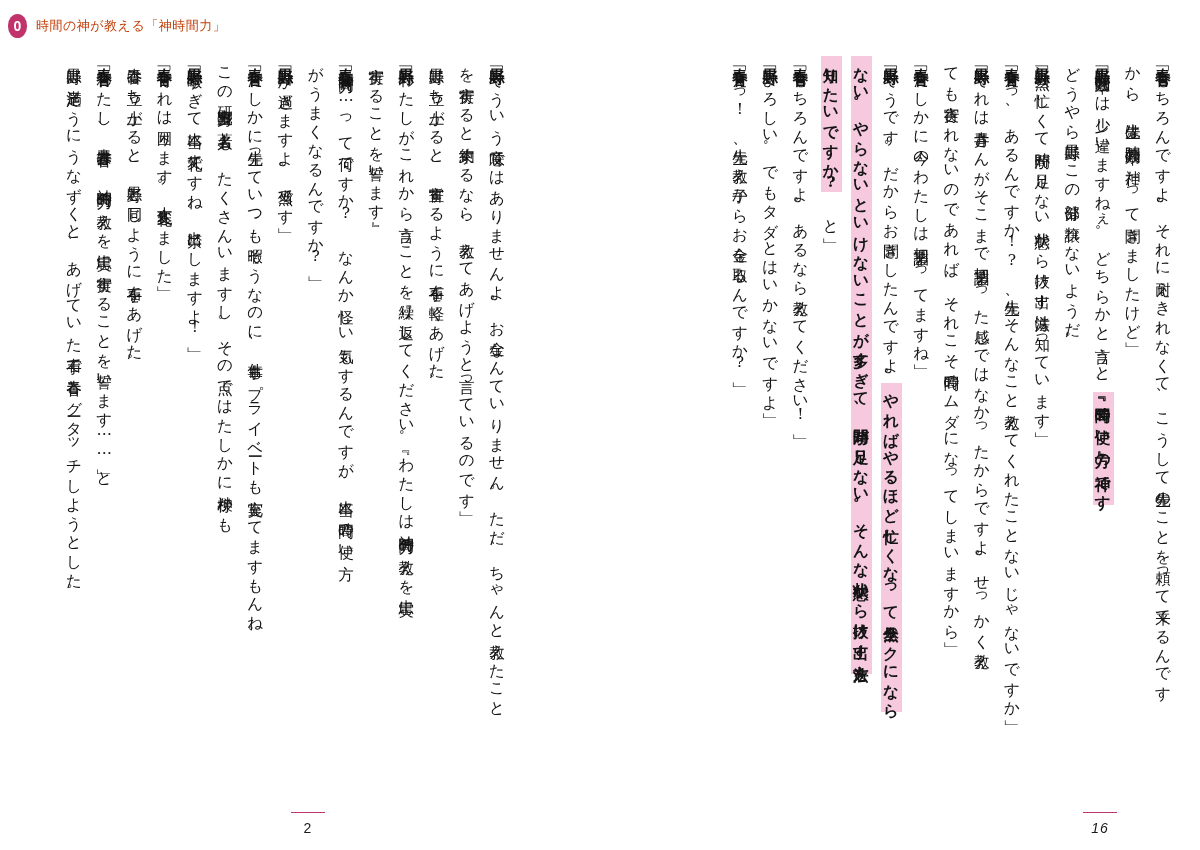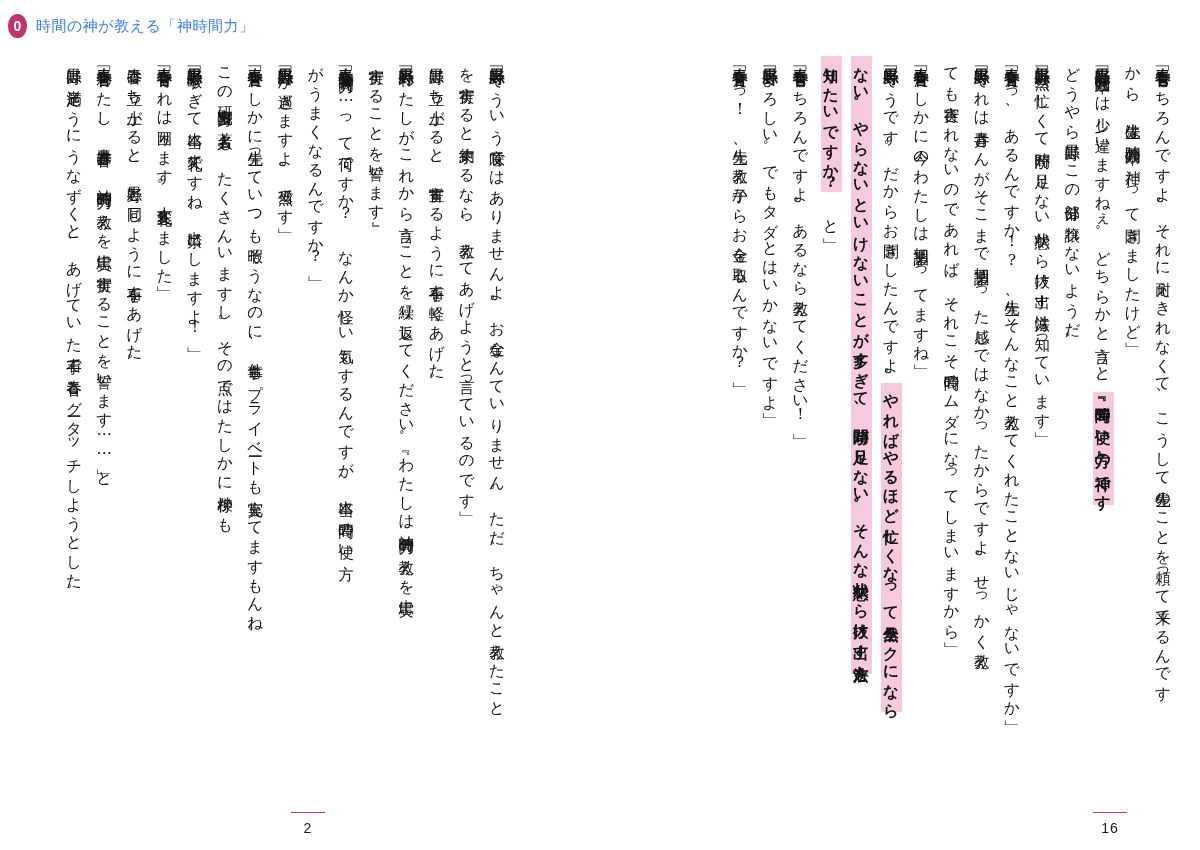--- a/index.html
+++ b/index.html
@@ -39,22 +39,22 @@
     color: #ffffff;
     font-size: 14px;
     font-weight: bold;
     display: flex;
     align-items: center;
     justify-content: center;
     font-family: "Liberation Sans", sans-serif;
     letter-spacing: 0;
   }
   .header-title {
-    font-size: 15px;
-    color: #3b82f6;
+    font-size: 13px;
+    color: #c2410c;
     letter-spacing: 0.5px;
     white-space: nowrap;
     font-family: "DejaVu Serif", serif;
   }
 
   
   .spread {
     position: absolute;
     top: 46px;
     left: 0;
@@ -119,21 +119,21 @@
     width: 34px;
     height: 1.5px;
     background: #b9376f;
     margin: 0 auto 7px auto;
   }
   .folio .num {
     font-size: 14px;
     color: #1a1a1a;
     letter-spacing: 1px;
   }
-  .leaf-right .folio { right: 60px; }
+  .leaf-right .folio { right: 70px; font-style: italic; }
   .leaf-left  .folio { right: 262px; }
 </style>
 </head>
 <body>
 
 <div class="page">
 
   <div class="header">
     <div class="chapter-badge">0</div>
     <div class="header-title">時間の神が教える「神時間力」</div>

